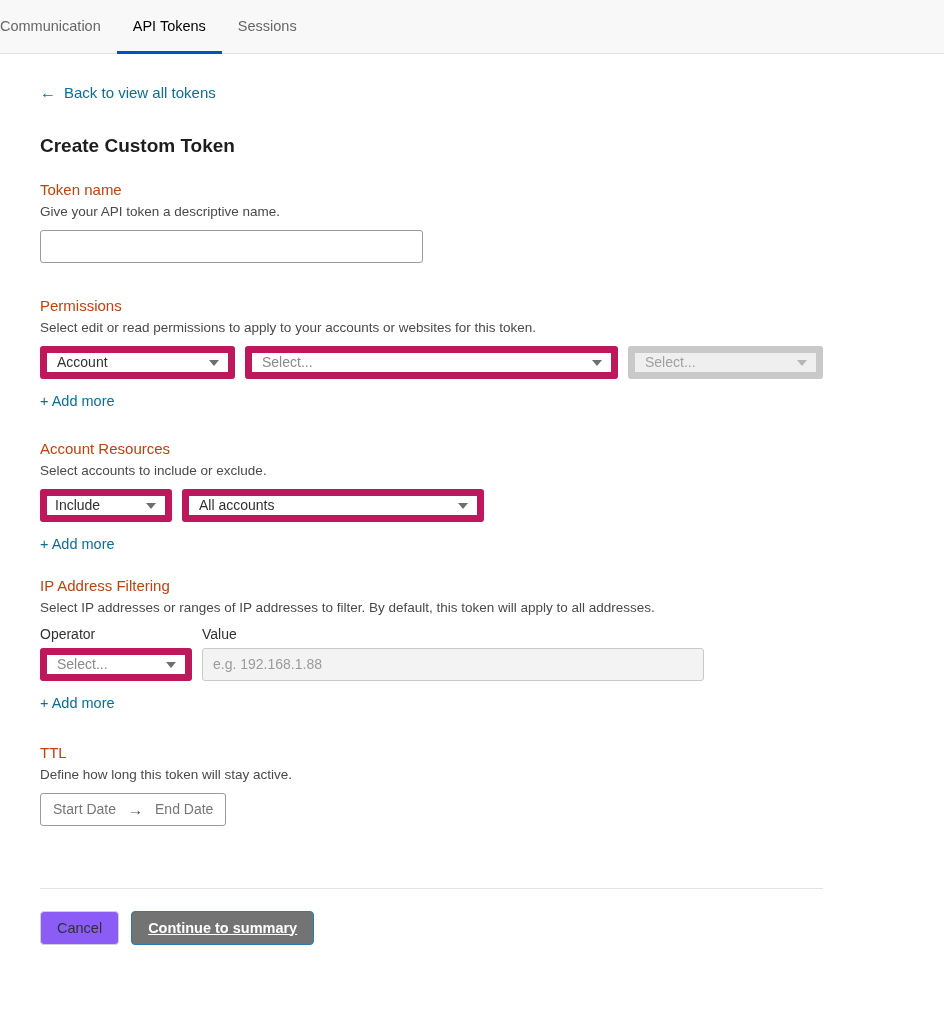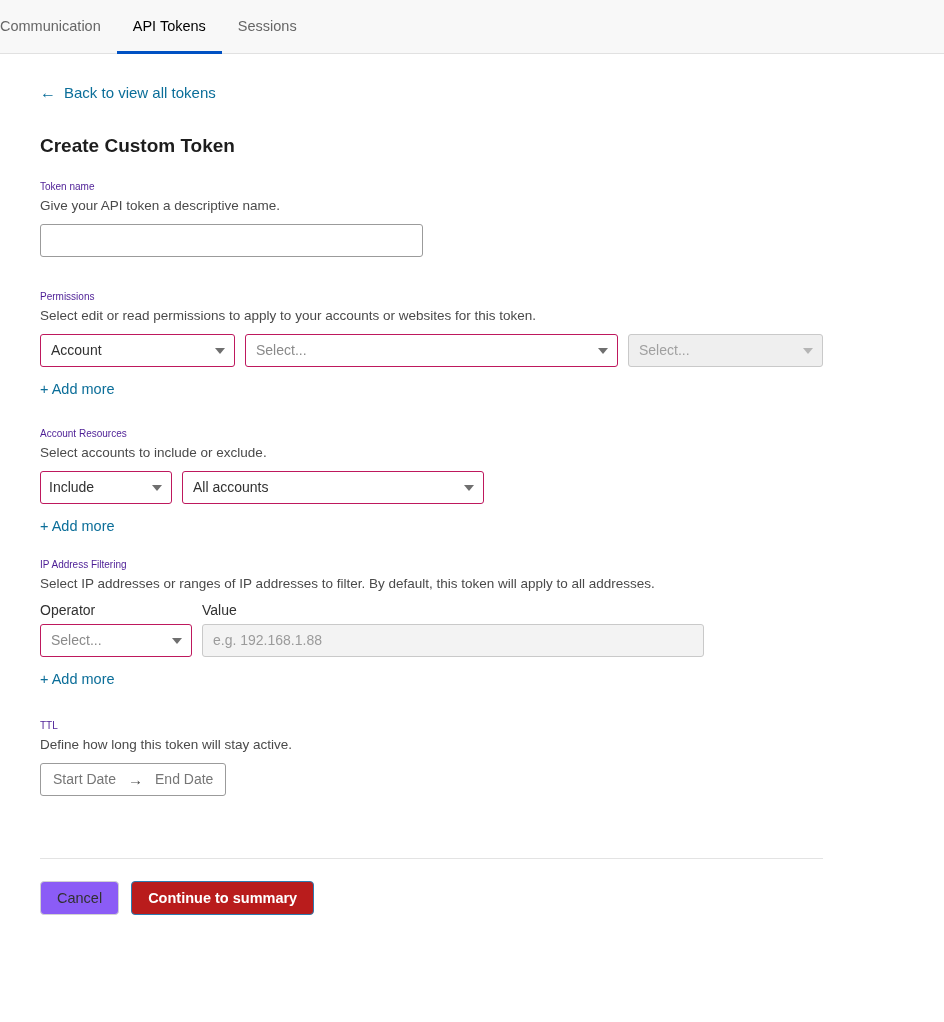--- a/index.html
+++ b/index.html
@@ -56,22 +56,22 @@
 
   h1.page-title {
     font-size: 19px;
     font-weight: bold;
     color: #1d1d1d;
     margin: 33px 0 0 0;
   }
 
   .section { margin-top: 24px; }
   .section-label {
-    font-size: 10px;
-    color: #4c1d95;
+    font-size: 15px;
+    color: #c2410c;
     margin: 0 0 6px 0;
   }
   .section-desc {
     font-size: 13.5px;
     color: #4a4a4a;
     margin: 0 0 11px 0;
   }
 
   
   .text-input {
@@ -85,21 +85,21 @@
     color: #313131;
     background: #fff;
     outline: none;
   }
 
   
   .row { display: flex; align-items: center; gap: 10px; }
   .select {
     position: relative;
     height: 33px;
-    border: 1px solid #be185d;
+    border: 7px solid #be185d;
     border-radius: 3px;
     background: #fff;
     display: flex;
     align-items: center;
     padding: 0 28px 0 10px;
     font-size: 14px;
     color: #313131;
     cursor: pointer;
     user-select: none;
   }
@@ -203,24 +203,25 @@
     padding: 0 16px;
     cursor: pointer;
     border: 1px solid transparent;
   }
   .btn-cancel {
     background: #8b5cf6;
     border-color: #d2d2d2;
     color: #313131;
   }
   .btn-primary {
-    background: #b91c1c;
+    background: #737373;
     border-color: #2c7cb0;
     color: #ffffff;
     font-weight: bold;
+    text-decoration: underline;
   }
 </style>
 </head>
 <body>
 
 <div class="tabbar">
   <div class="tab first">
     <span>Communication</span>
   </div>
   <div class="tab active">

